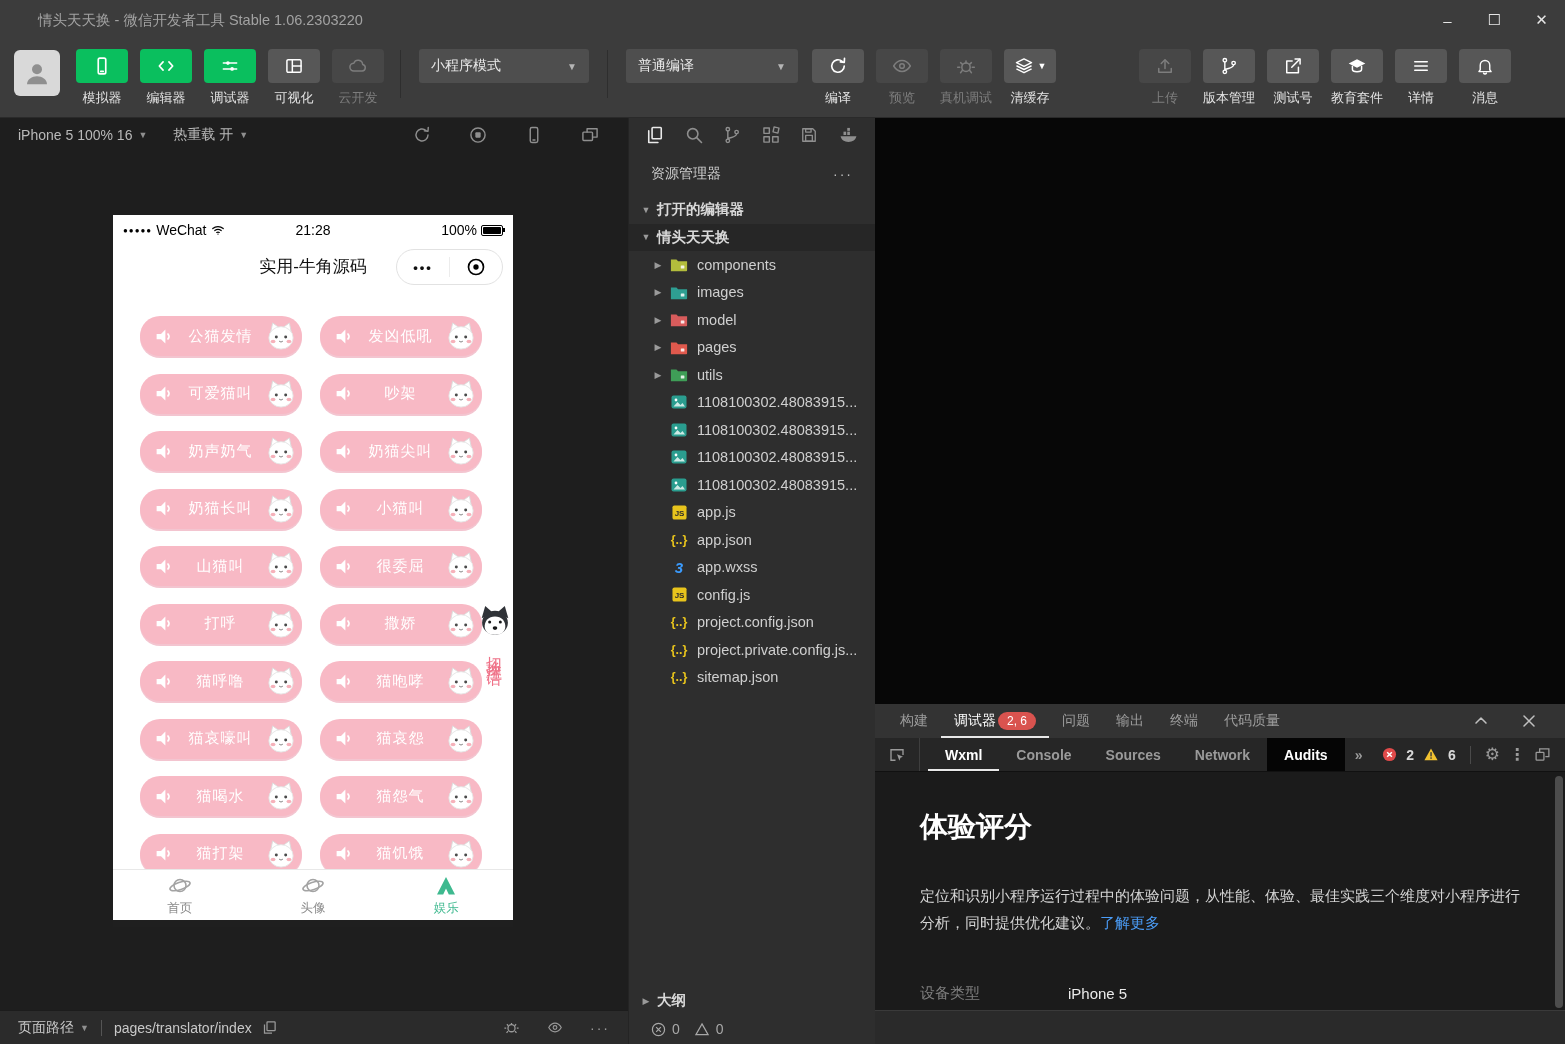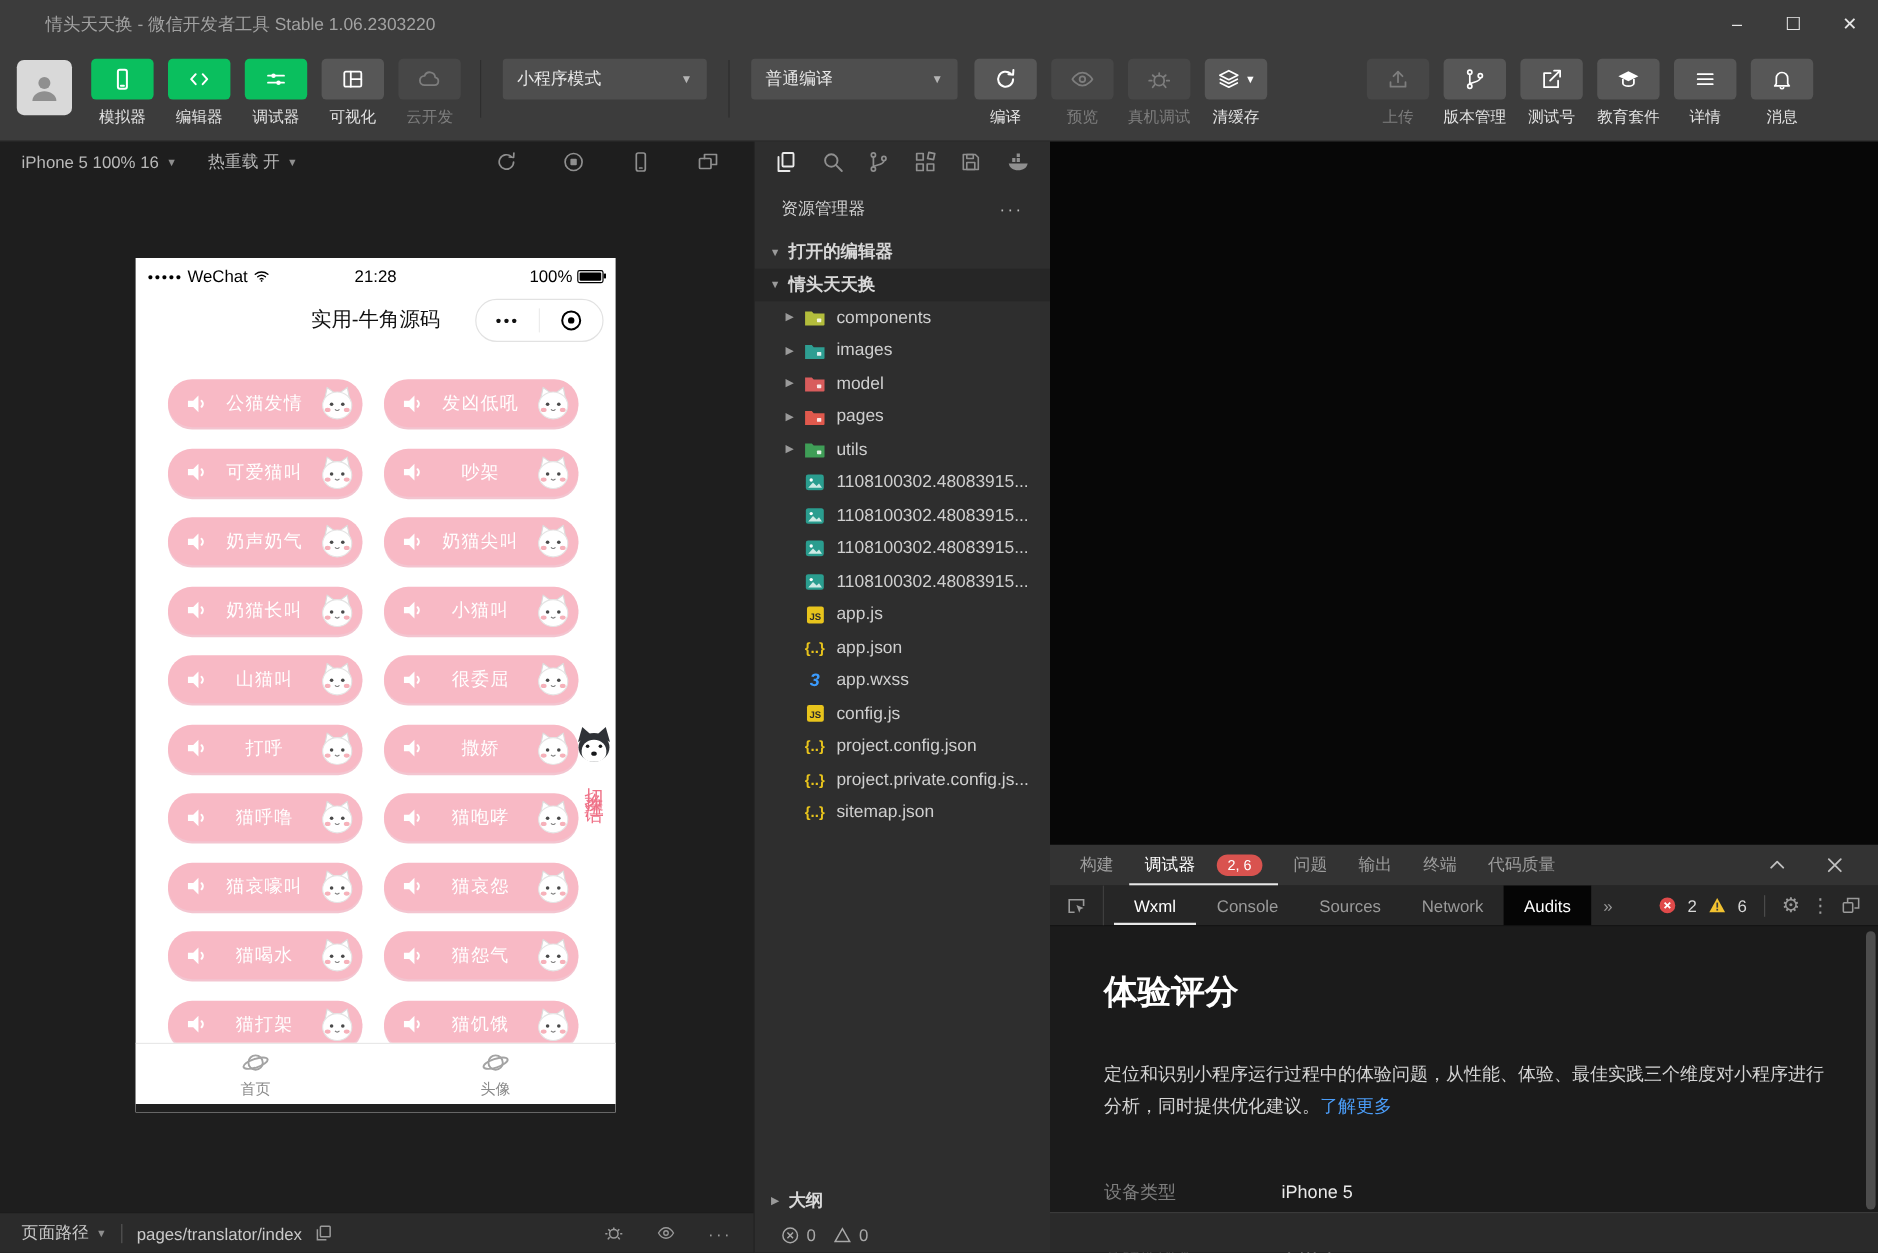--- a/index.html
+++ b/index.html
@@ -105,23 +105,23 @@
   .exp-outline .arrow { width:14px; font-size:9px; color:#9a9a9a; text-align:center; margin-right:4px; }
   .exp-problems { height:30px; display:flex; align-items:center; gap:6px; padding-left:22px; font-size:14px; color:#a8a8a8; flex:none; }
 
   
   .right-col { flex:1; display:flex; flex-direction:column; min-width:0; }
   .editor-area { flex:1; background:#070707; }
   .debug-panel { height:340px; flex:none; display:flex; flex-direction:column; }
   .dbg-tabs1 { height:34px; background:#333333; display:flex; align-items:center; font-size:14px; color:#9d9d9d; padding-left:12px; flex:none; }
   .ptab { padding:0 13px; height:34px; display:flex; align-items:center; }
   .ptab.active { color:#fff; box-shadow:inset 0 -2px 0 #e8e8e8; }
-  .pbadge { margin-left:18px; background:#d9534f; color:#fff; font-size:12px; border-radius:10px; padding:2px 9px; }
+  .pbadge { margin-left:2px; background:#d9534f; color:#fff; font-size:12px; border-radius:10px; padding:2px 9px; }
   .dbg1-right { margin-left:auto; display:flex; gap:28px; color:#c0c0c0; padding-right:26px; }
-  .dbg-tabs2 { height:34px; background:#262626; border-bottom:1px solid #111; display:flex; align-items:center; color:#9a9a9a; flex:none; }
+  .dbg-tabs2 { height:34px; background:#262626; border-bottom:1px solid #111; display:flex; align-items:center; color:#9a9a9a; flex:none;font-weight:bold; }
   .inspect-box { padding:0 13px; height:100%; display:flex; align-items:center; border-right:1px solid #3e3e3e; margin-right:8px; }
   .dtab { padding:0 17px; height:100%; display:flex; align-items:center; font-size:14px; }
   .dtab.underline { color:#fff; box-shadow:inset 0 -2px 0 #e8e8e8; }
   .dtab.selected { background:#050505; color:#fff; }
   .dtab-more { padding:0 10px; font-size:14px; }
   .dbg2-right { margin-left:auto; display:flex; align-items:center; gap:9px; padding-right:14px; font-size:14px; color:#d8d8d8; }
   .dbg2-div { width:1px; height:18px; background:#4a4a4a; margin:0 5px; }
   .gear-glyph { font-size:17px; color:#9a9a9a; }
   .kebab-glyph { font-size:16px; color:#9a9a9a; }
   .dbg-content { flex:1; background:#1b1b1b; position:relative; overflow:hidden; padding:36px 0 0 45px; }
@@ -873,20 +873,28 @@
               <div class="p-tab">
                 <span class="icon">
                   <svg width="26" height="24" viewBox="0 0 24 24" fill="none" stroke="#a3a3a3" stroke-width="1.6">
                     <circle cx="12" cy="11.5" r="6"></circle>
                     <g transform="rotate(-18 12 12)">
                       <ellipse cx="12" cy="12" rx="10.5" ry="3.6"></ellipse>
                     </g>
                   </svg>
                 </span>
                 <span>头像</span>
+              </div>
+              <div class="p-tab active">
+                <span class="icon">
+                  <svg width="24" height="24" viewBox="0 0 24 24">
+                    <path d="M12 3 21 20.5H14.8L12 14.5 9.2 20.5H3z" fill="#3eb98f"></path>
+                  </svg>
+                </span>
+                <span>娱乐</span>
               </div>
             </div>
           <div class="p-bottom-strip"></div>
         </div>
       </div>
 
       <div class="sim-status">
         <span>页面路径</span>
         <span class="caret" style="font-size:9px;margin-left:6px;color:#8f8f8f">▼</span>
         <span class="ss-div"></span>

